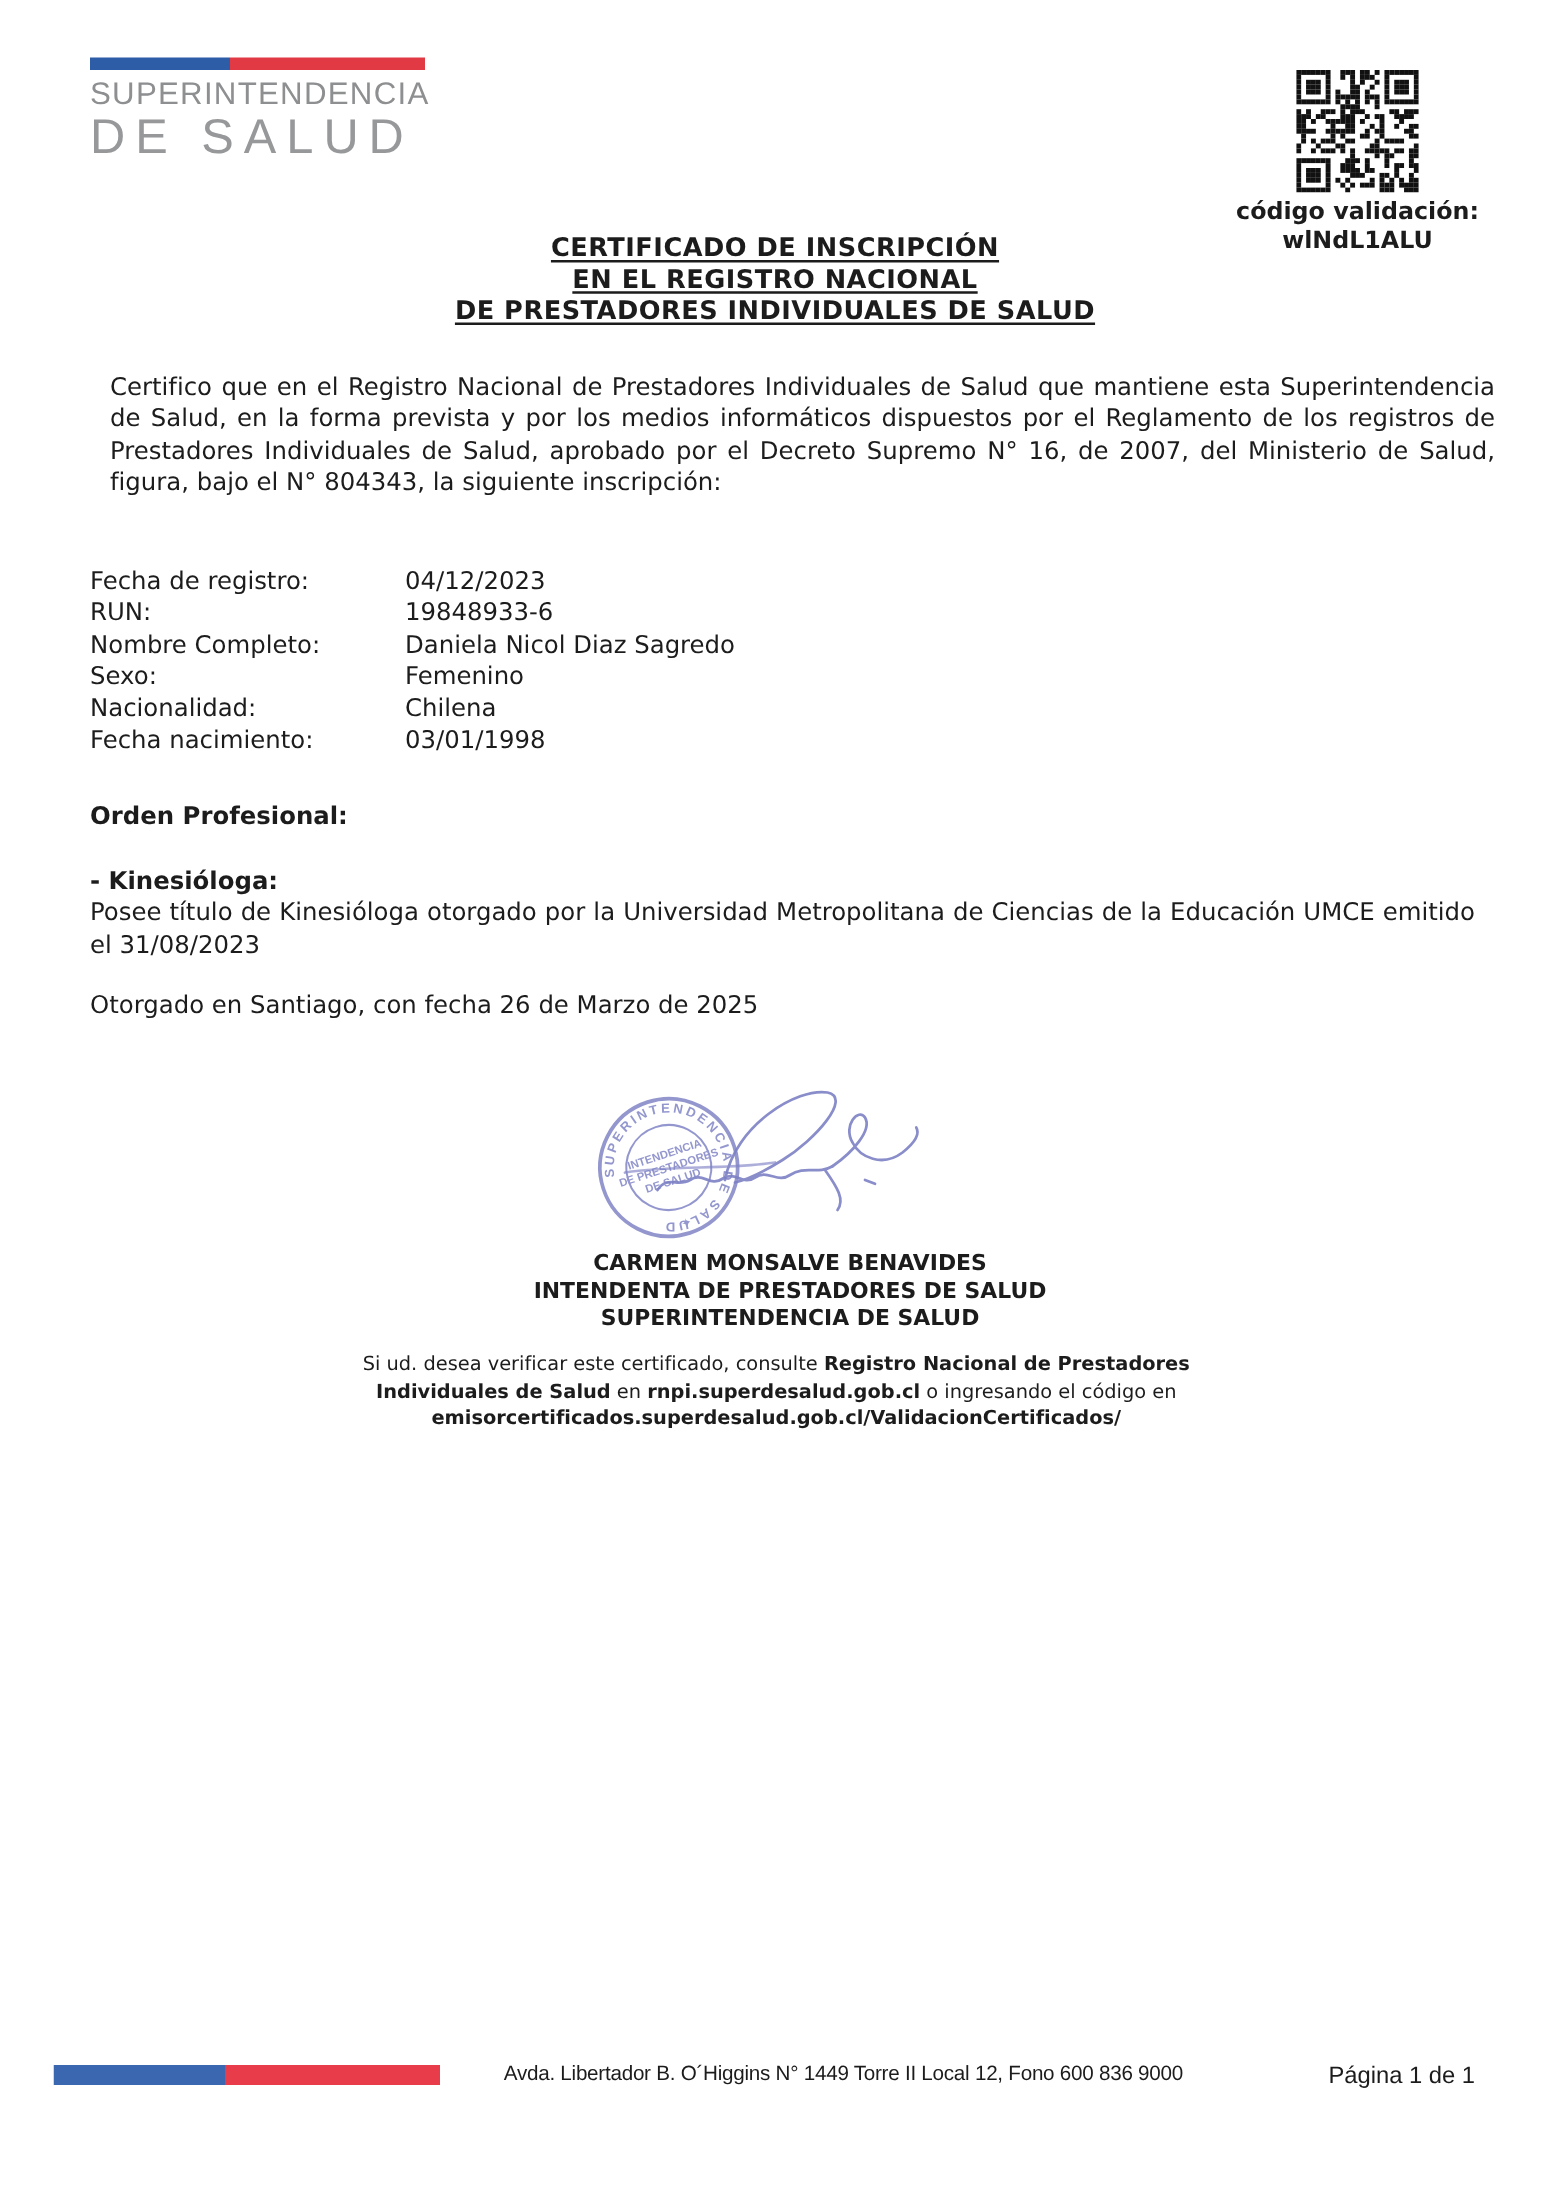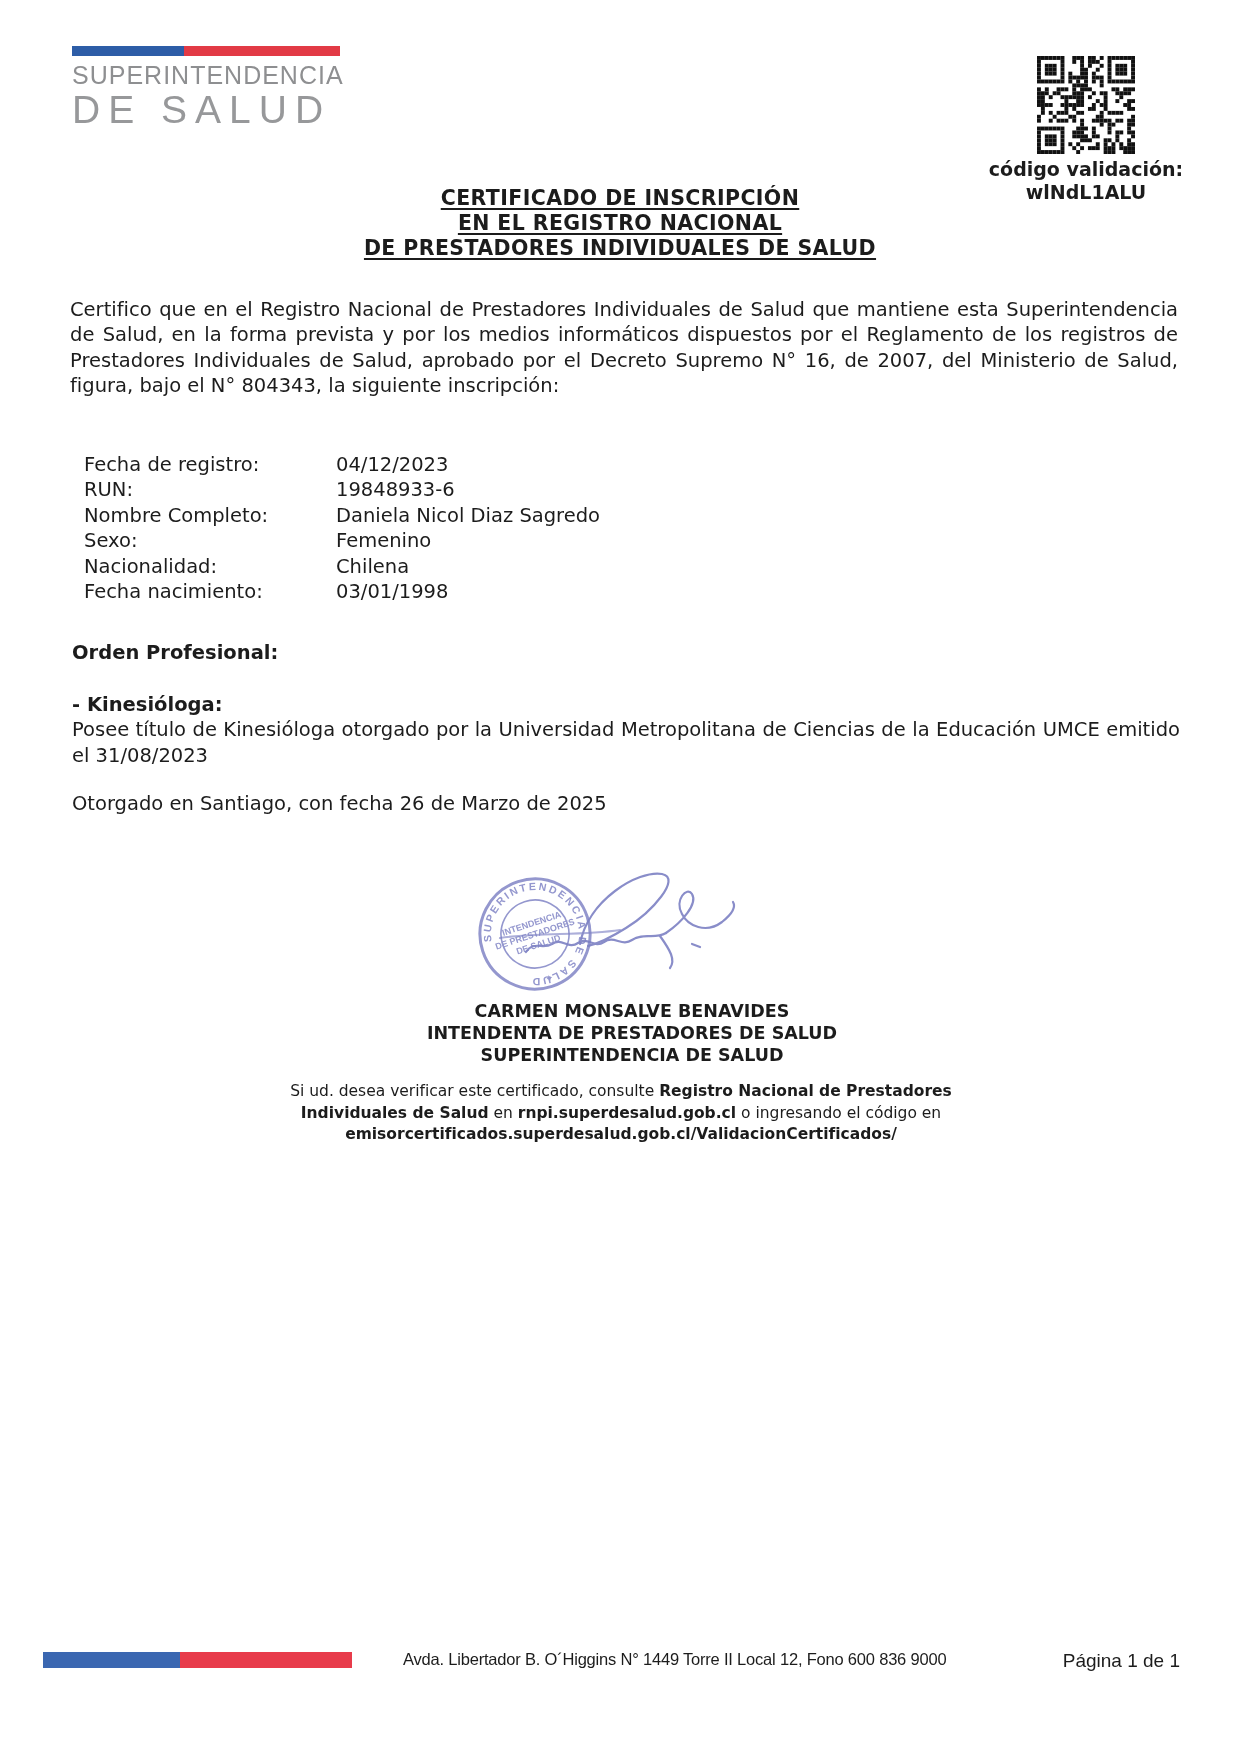--- a/index.html
+++ b/index.html
@@ -25,23 +25,23 @@
   
   .qr-block{position:absolute; left:986px; top:56px; width:200px; text-align:center;}
   .qr-block svg{width:98px; height:98px; display:block; margin:0 auto; fill:#111;}
   .qr-caption{margin-top:4px; font-size:19px; font-weight:bold; line-height:23px;}
   .qr-code-text{font-size:19px; font-weight:bold; line-height:23px;}
   
   .title{position:absolute; top:186px; left:0; width:1240px; text-align:center;
     font-weight:bold; font-size:20.5px; line-height:25px; letter-spacing:0.4px;}
   .title div{text-decoration:underline; text-decoration-thickness:2px; text-underline-offset:3px;}
   
-  .intro{position:absolute; top:297px; left:70px; width:1108px;
+  .intro{position:absolute; top:297px; left:88px; width:1108px;
     font-size:19.5px; line-height:25.3px; text-align:justify;}
-  .fields{position:absolute; top:452px; left:72px; font-size:19.5px; line-height:25.4px;margin-left:12px;}
+  .fields{position:absolute; top:452px; left:72px; font-size:19.5px; line-height:25.4px;}
   .field-row{display:grid; grid-template-columns:252px auto;}
   .orden-heading{position:absolute; top:641px; left:72px; font-size:19.5px; font-weight:bold;}
   .kines{position:absolute; top:692px; left:72px; width:1108px; font-size:19.5px; line-height:25.4px;}
   .kines .kines-title{font-weight:bold;}
   .kines p{text-align:justify;}
   .otorgado{position:absolute; top:792px; left:72px; font-size:19.5px;}
   
   .stamp-sig{position:absolute; top:852px; left:430px; width:360px; height:160px;}
   
   .signatory{position:absolute; top:1000px; left:0; width:1240px; text-align:center;

